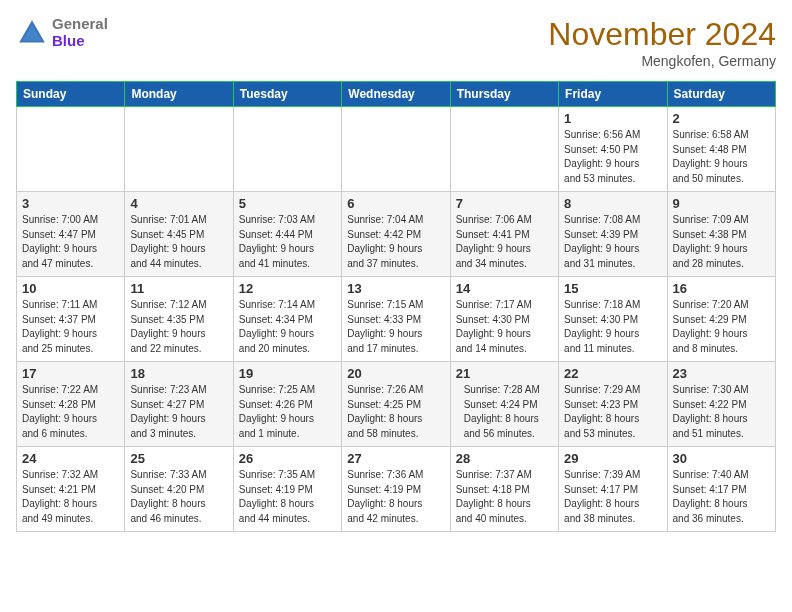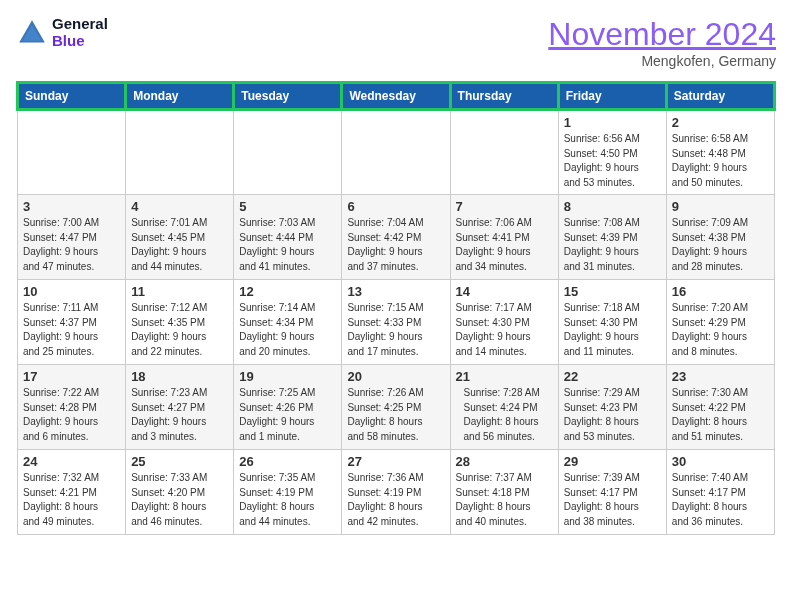--- a/index.html
+++ b/index.html
@@ -22,57 +22,56 @@
       gap: 4px;
     }
     .logo-text {
       display: flex;
       flex-direction: column;
       line-height: 1.1;
     }
     .logo-general {
       font-size: 15px;
       font-weight: bold;
-      color: #0f172a;
+      color: #737373;
     }
     .logo-blue {
       font-size: 15px;
       font-weight: bold;
       color: #6d28d9;
     }
     .logo-icon {
       width: 32px;
       height: 32px;
     }
     .title-block {
       text-align: right;
     }
     .month-title {
       font-size: 32px;
       font-weight: 300;
-      color: #8b5cf6;
-      text-decoration: underline;
+      color: #a16207;
     }
     .location {
       font-size: 14px;
       color: #555;
     }
     table {
       width: 100%;
       border-collapse: collapse;
       table-layout: fixed;
     }
     thead tr th {
       background: #1a5fac;
       color: #fff;
       font-size: 12px;
       font-weight: bold;
       padding: 5px 6px;
       text-align: left;
-      border: 3px solid #22c55e;
+      border: 1px solid #22c55e;
     }
     tbody tr td {
       vertical-align: top;
       border: 1px solid #ccc;
       padding: 4px 5px;
       font-size: 10.5px;
       color: #333;
       height: 85px;
       background: #fff;
     }

